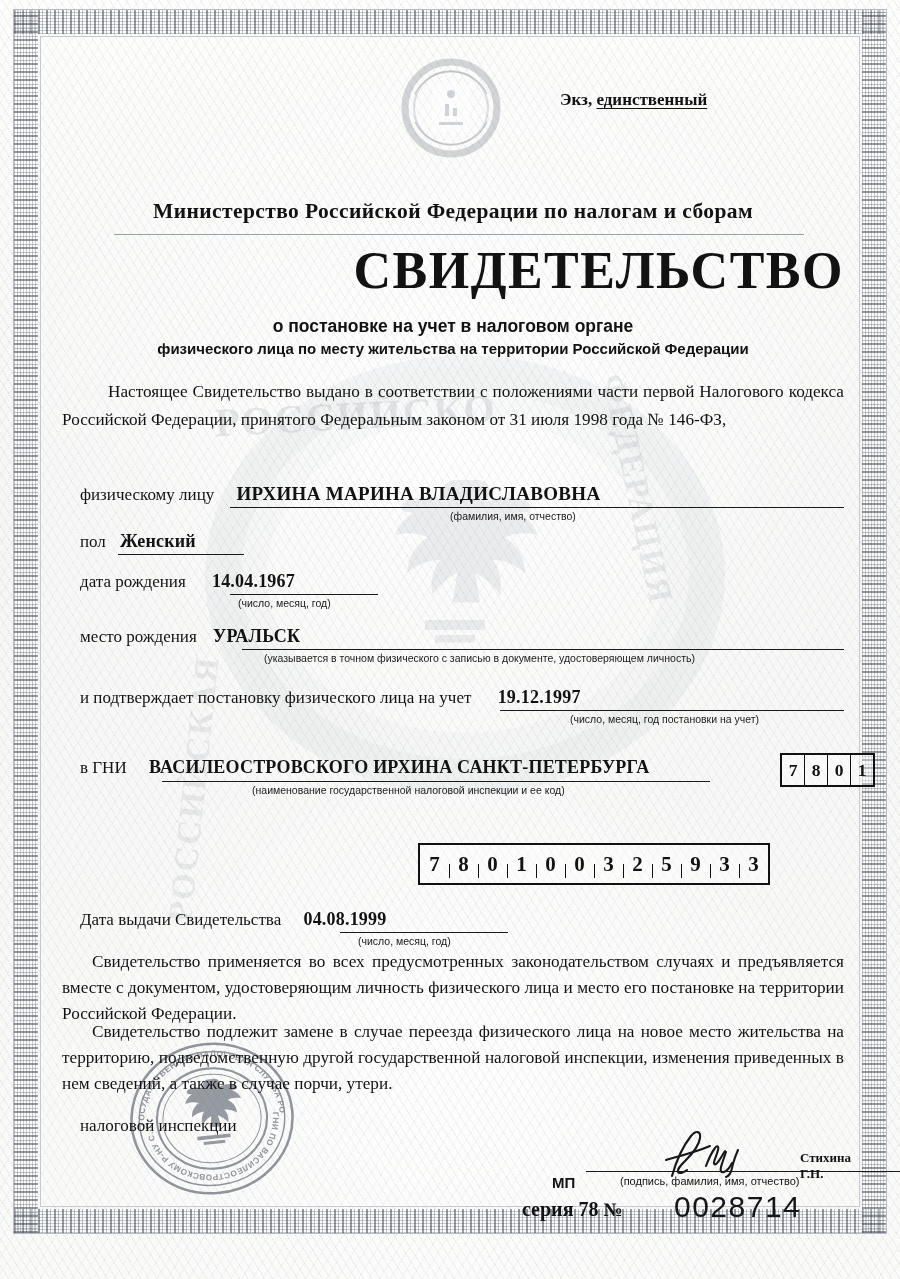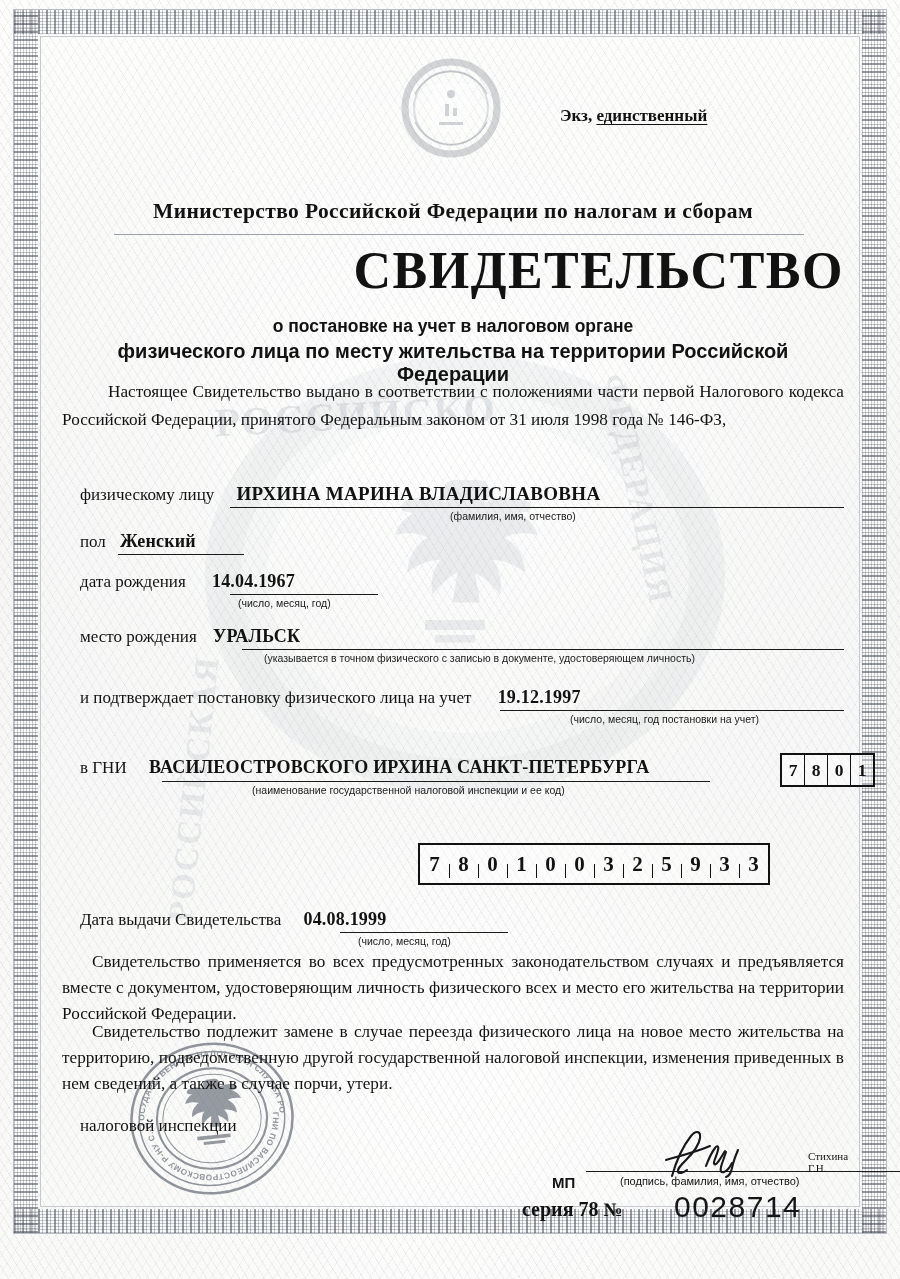--- a/index.html
+++ b/index.html
@@ -144,21 +144,21 @@
 
   
   .content {
     position: absolute;
     left: 62px; top: 46px;
     width: 782px;
   }
 
   .exemplar {
     position: absolute;
-    left: 498px; top: 60px;
+    left: 498px; top: 44px;
     font-size: 17px;
     font-weight: 700;
     text-align: center;
   }
   .exemplar u { text-decoration: underline; text-underline-offset: 3px; }
 
   .ministry {
     position: absolute;
     left: 0; top: 153px;
     width: 782px;
@@ -192,21 +192,21 @@
     text-align: center;
     font-size: 17.5px;
     font-weight: 700;
     font-family: "Liberation Sans", sans-serif;
   }
   .subtitle2 {
     position: absolute;
     left: 0; top: 294px;
     width: 782px;
     text-align: center;
-    font-size: 20px;
+    font-size: 15px;
     font-weight: 700;
     font-family: "Liberation Sans", sans-serif;
   }
 
   .intro {
     position: absolute;
     left: 0; top: 332px;
     width: 782px;
     font-size: 17.2px;
     line-height: 1.62;
@@ -335,23 +335,22 @@
   }
   .sign-hint {
     position: absolute;
     left: 558px; top: 1129px;
     font-size: 11px;
     font-family: "Liberation Sans", sans-serif;
   }
   .signer-name {
     position: absolute;
     left: 738px; top: 1104px;
-    font-size: 11px;
-    font-weight: 400;
-    margin-left: 8px;
+    font-size: 13px;
+    font-weight: 700;
   }
   .signature {
     position: absolute;
     left: 588px; top: 1080px;
     width: 150px; height: 54px;
     pointer-events: none;
   }
 
   .series-row {
     position: absolute;
@@ -512,21 +511,21 @@
       <div class="inn-cell">3</div>
     </div>
 
     <div class="field f-issue">
       <span class="lbl">Дата выдачи Свидетельства</span>
       <span class="val" style="margin-left:18px;margin-top:15px;">04.08.1999</span>
     </div>
     <div class="rule" style="left:278px; top:886px; width:168px;"></div>
     <div class="hint" style="left:296px; top:889px;">(число, месяц, год)</div>
 
-    <div class="para para-1">Свидетельство применяется во всех предусмотренных законодательством случаях и предъявляется вместе с документом, удостоверяющим личность физического всех и место его жительства на территории Российской Федерации.</div>
+    <div class="para para-1">Свидетельство применяется во всех предусмотренных законодательством случаях и предъявляется вместе с документом, удостоверяющим личность физического лица и место его постановке на территории Российской Федерации.</div>
     <div class="para para-2">Свидетельство подлежит замене в случае переезда физического лица на новое место жительства на территорию, подведомственную другой государственной налоговой инспекции, изменения приведенных в нем сведений, а также в случае порчи, утери.</div>
 
     <div class="signer-role">
       <div>налоговой инспекции</div>
     </div>
 
     <svg class="signature" viewBox="0 0 150 54">
       <g fill="none" stroke="#18181c" stroke-width="2.1" stroke-linecap="round">
         <path d="M22 50C26 36 33 20 41 10c5-6 10-5 9 2-1 8-8 16-14 22-5 5-9 9-8 12 1 2 5 1 9-2"></path>
         <path d="M16 34c14-4 30-8 44-14"></path>

